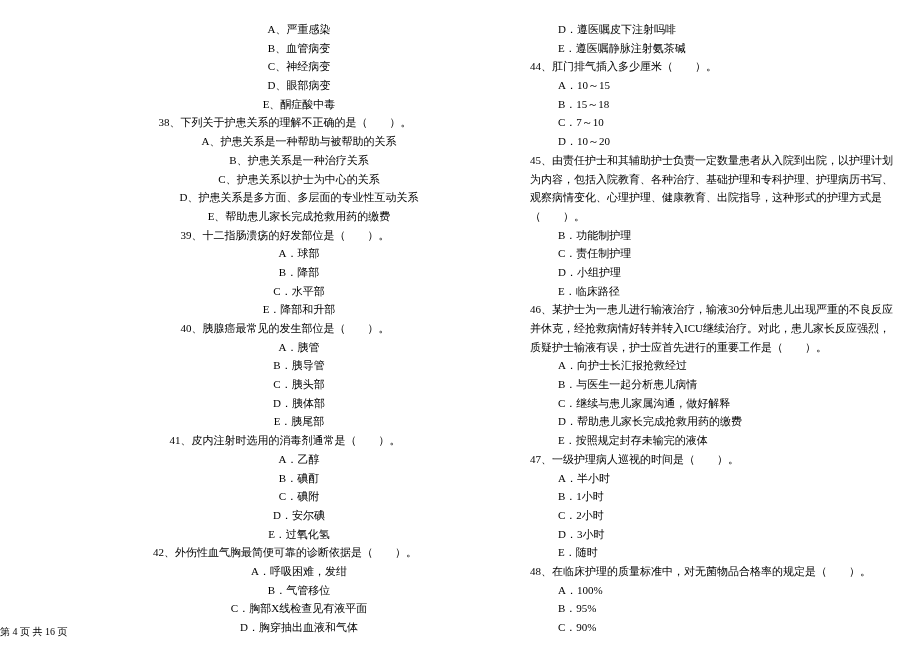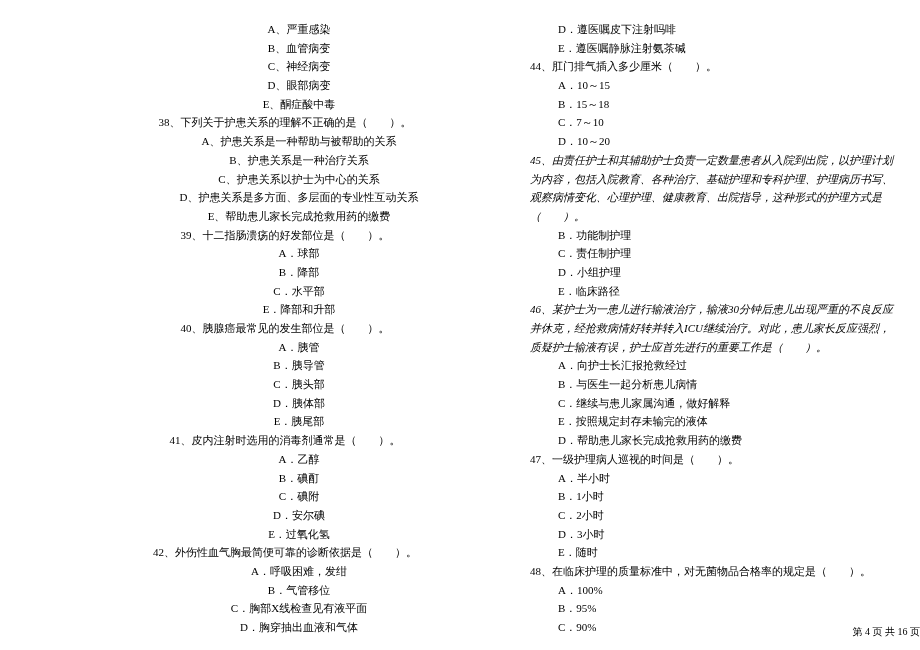--- a/index.html
+++ b/index.html
@@ -36,28 +36,27 @@
       padding-right: 20px;
     }
     .option {
       padding-left: 0;
     }
     .question {
       margin-left: -28px;
     }
     .question-text {
       margin-left: -28px;
-      font-style: italic;
     }
     .footer {
       position: absolute;
       bottom: 10px;
       left: 0;
       right: 0;
-      text-align: right;
+      text-align: left;
       font-size: 10px;
     }
     .col-content {
       padding-left: 28px;
     }
   </style>
 </head>
 <body>
 
 <div class="page">
@@ -119,22 +118,22 @@
       <div class="question-text">45、由责任护士和其辅助护士负责一定数量患者从入院到出院，以护理计划为内容，包括入院教育、各种治疗、基础护理和专科护理、护理病历书写、观察病情变化、心理护理、健康教育、出院指导，这种形式的护理方式是（　　）。</div>
       <div class="option">B．功能制护理</div>
       <div class="option">C．责任制护理</div>
       <div class="option">D．小组护理</div>
       <div class="option">E．临床路径</div>
 
       <div class="question-text">46、某护士为一患儿进行输液治疗，输液30分钟后患儿出现严重的不良反应并休克，经抢救病情好转并转入ICU继续治疗。对此，患儿家长反应强烈，质疑护士输液有误，护士应首先进行的重要工作是（　　）。</div>
       <div class="option">A．向护士长汇报抢救经过</div>
       <div class="option">B．与医生一起分析患儿病情</div>
       <div class="option">C．继续与患儿家属沟通，做好解释</div>
+      <div class="option">D．帮助患儿家长完成抢救用药的缴费</div>
       <div class="option">E．按照规定封存未输完的液体</div>
-      <div class="option">D．帮助患儿家长完成抢救用药的缴费</div>
 
       <div class="question">47、一级护理病人巡视的时间是（　　）。</div>
       <div class="option">A．半小时</div>
       <div class="option">B．1小时</div>
       <div class="option">C．2小时</div>
       <div class="option">D．3小时</div>
       <div class="option">E．随时</div>
 
       <div class="question">48、在临床护理的质量标准中，对无菌物品合格率的规定是（　　）。</div>
       <div class="option">A．100%</div>

